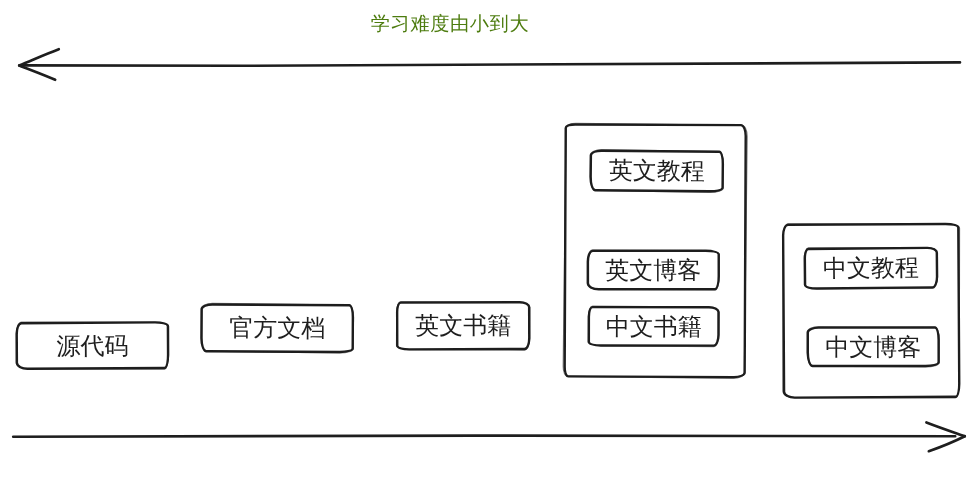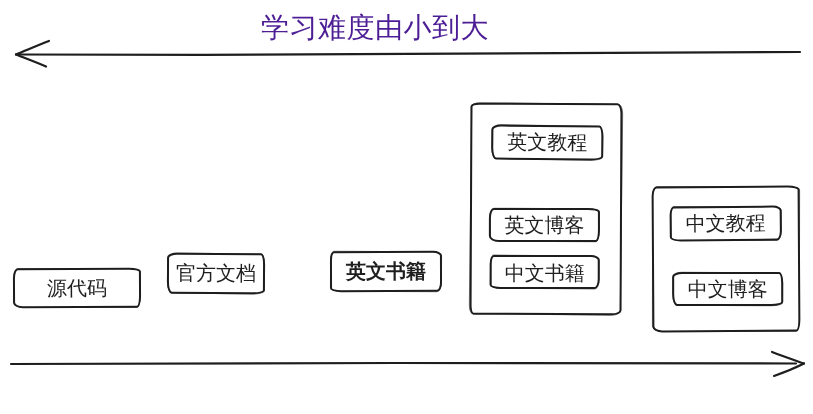--- a/index.html
+++ b/index.html
@@ -7,24 +7,24 @@
     position: relative;
     width: 813px;
     height: 414px;
     background: #ffffff;
     overflow: hidden;
     font-family: "Liberation Sans", "DejaVu Sans", sans-serif;
     color: #1e1e1e;
   }
   .axis-label {
     position: absolute;
-    font-size: 28px;
+    font-size: 16px;
     line-height: 1.2;
     white-space: nowrap;
-    color: #4c1d95;
+    color: #4d7c0f;
     letter-spacing: 0.5px;
   }
   .axis-label.top    { left: 375px; top: 11px;  transform: translateX(-50%); }
   .axis-label.bottom { left: 382px; top: 379px; transform: translateX(-50%); }
 
   .arrow-svg { position: absolute; left: 0; width: 813px; height: 40px; }
   .arrow-svg.top    { top: 35px; }
   .arrow-svg.bottom { top: 349px; }
   .arrow-svg path {
     fill: none;
@@ -61,28 +61,28 @@
     background: #ffffff;
   }
   
   .sk1 { border-radius: 5px 12px 4px 10px / 10px 4px 12px 6px;  transform: rotate(-0.35deg); margin-top: 16px; }
   .sk2 { border-radius: 10px 4px 12px 5px / 5px 11px 4px 12px;  transform: rotate(0.3deg); }
   .sk3 { border-radius: 4px 9px 5px 11px  / 9px 5px 10px 4px;   transform: rotate(-0.2deg); }
   .sk4 { border-radius: 9px 5px 10px 4px  / 4px 10px 5px 9px;   transform: rotate(0.25deg); }
 
   
   .box-source   { left: 13px;  top: 252px; width: 128px; height: 40px; }
-  .box-docs     { left: 167px; top: 253px; width: 98px; height: 41px; }
-  .box-enbooks  { left: 330px; top: 251px; width: 112px; height: 41px; font-weight: bold; }
+  .box-docs     { left: 167px; top: 253px; width: 128px; height: 41px; }
+  .box-enbooks  { left: 330px; top: 251px; width: 112px; height: 41px; }
 
   
   .group-1 { left: 470px; top: 103px; width: 152px; height: 212px; }
   .g1-i0 { left: 19px; top: 20px;  width: 112px; height: 35px; }
   .g1-i1 { left: 17px; top: 87px;  width: 111px; height: 34px; }
-  .g1-i2 { left: 18px; top: 150px; width: 110px; height: 34px; align-items: flex-end; }
+  .g1-i2 { left: 18px; top: 150px; width: 110px; height: 34px; }
 
   
   .group-2 { left: 652px; top: 170px; width: 148px; height: 146px; text-decoration: underline; }
   .g2-i0 { left: 16px; top: 18px; width: 112px; height: 35px; }
   .g2-i1 { left: 18px; top: 84px; width: 111px; height: 34px; }
 
   .group .box { position: absolute; }
 </style>
 </head>
 <body>

